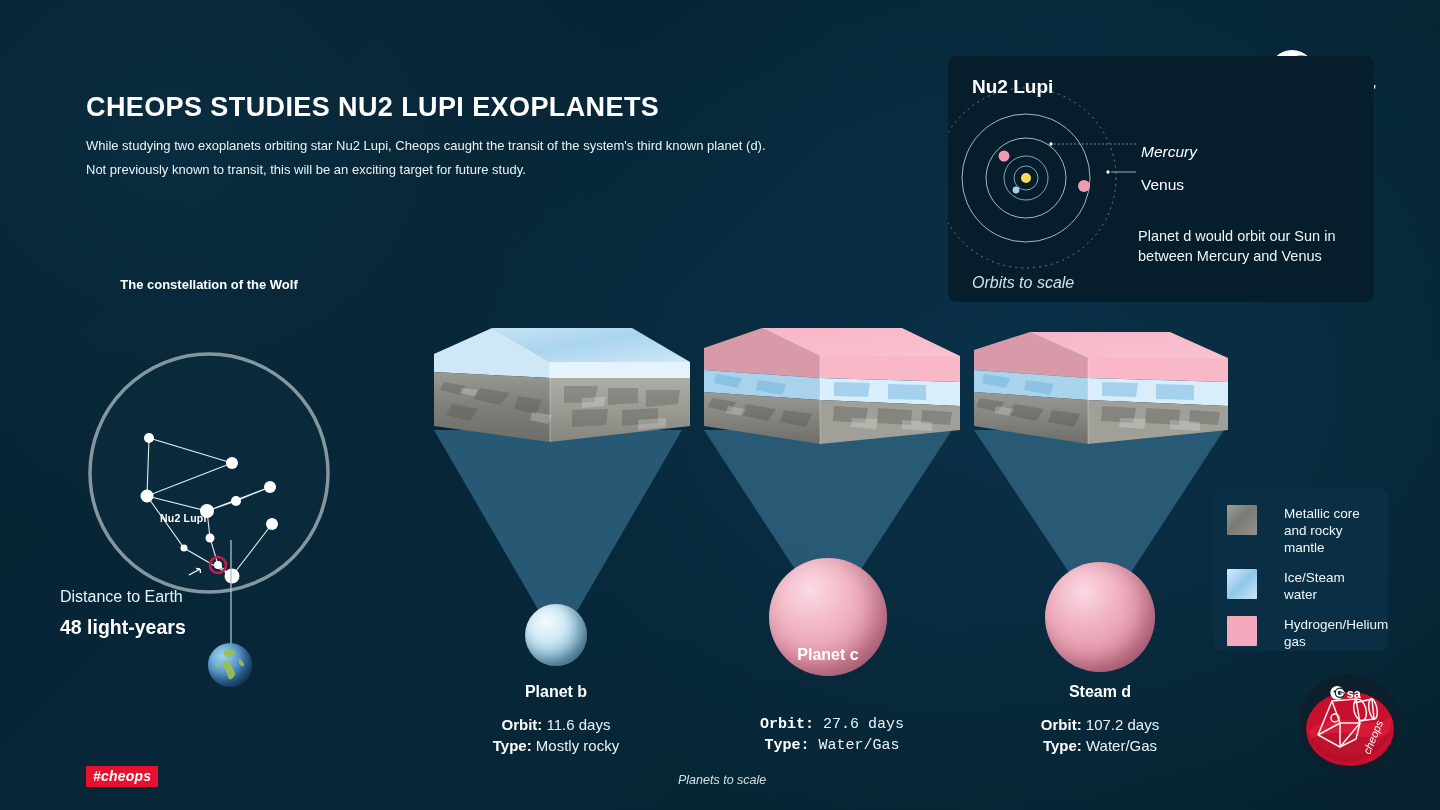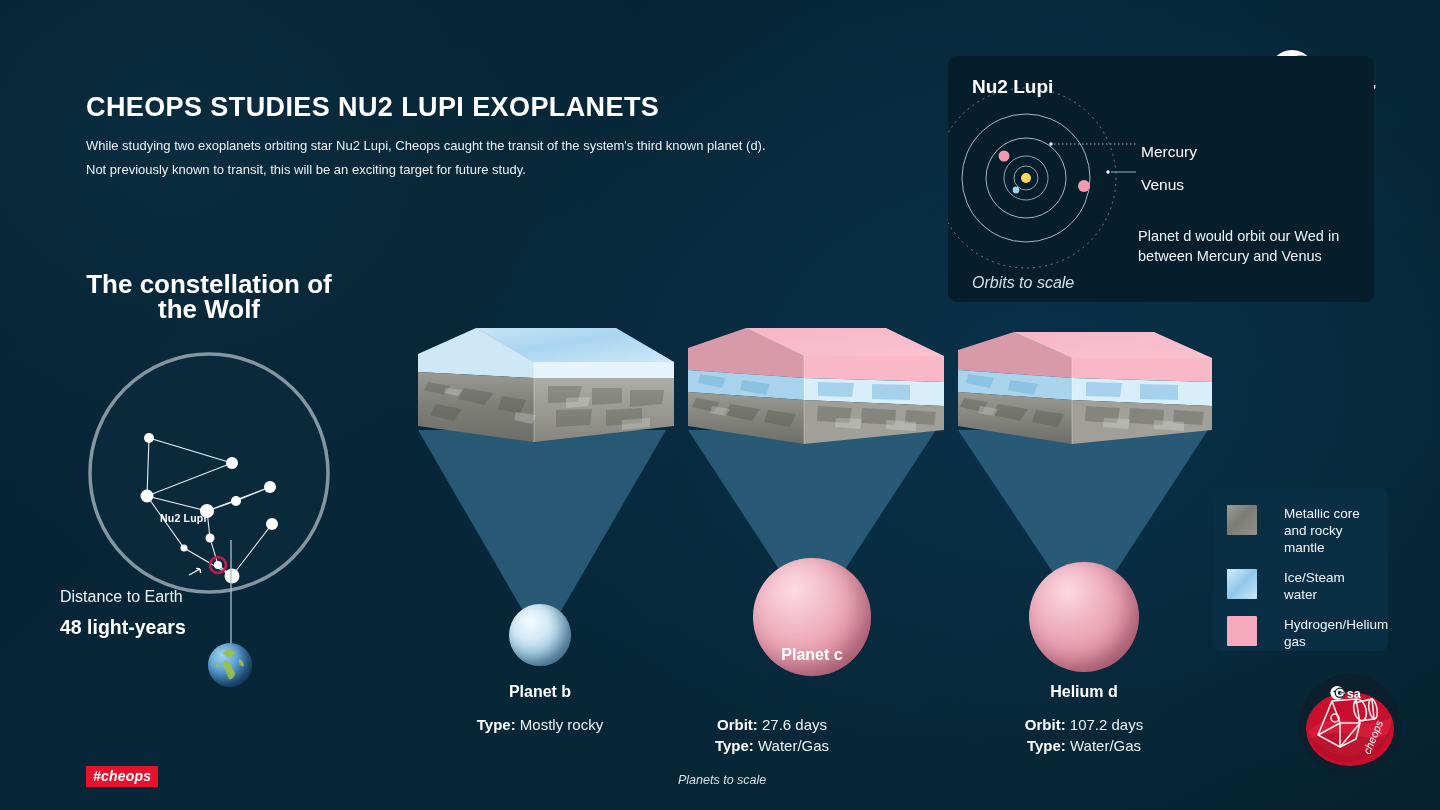--- a/index.html
+++ b/index.html
@@ -11,20 +11,21 @@
     position:relative;
   }
   #stage {
     position:absolute; inset:0;
     width:1440px; height:810px;
     background:
       radial-gradient(ellipse 900px 700px at 72% 48%, #0a3149 0%, rgba(10,49,73,0) 68%),
       radial-gradient(ellipse 700px 600px at 12% 18%, #0a2c3f 0%, rgba(10,44,63,0) 70%),
       linear-gradient(135deg,#06202f 0%, #072739 45%, #06222f 100%);
     overflow:hidden;
+    padding-left:16px;
   }
 
   
   .headline {
     position:absolute; left:86px; top:92px;
     font-size:27px; font-weight:bold; letter-spacing:0.4px;
     color:#ffffff; text-transform:uppercase;
   }
   .subhead {
     position:absolute; left:86px; top:134px; width:700px;
@@ -42,27 +43,27 @@
   .inset-title { position:absolute; left:24px; top:20px; font-size:19px; font-weight:bold; color:#fff; }
   .inset-note {
     position:absolute; left:190px; top:170px; width:230px;
     font-size:14.5px; line-height:20px; color:#eef5f8;
   }
   .inset-scale {
     position:absolute; left:24px; top:218px;
     font-size:16px; font-style:italic; color:#cfe0e8;
   }
   .orbit-svg { position:absolute; left:0; top:0; width:426px; height:246px; }
-  .lbl-mercury { position:absolute; left:193px; top:87px; font-size:15.5px; color:#fff; }
+  .lbl-mercury { position:absolute; left:193px; top:87px; font-size:15.5px; color:#fff;font-style:italic; }
   .lbl-venus   { position:absolute; left:193px; top:120px; font-size:15.5px; color:#fff; }
 
   
   .const-title {
     position:absolute; left:85px; top:272px; width:248px; text-align:center;
-    font-size:26px; font-weight:bold; line-height:25px; color:#ffffff;
+    font-size:13px; font-weight:bold; line-height:25px; color:#ffffff;
   }
   .const-wrap { position:absolute; left:84px; top:348px; width:250px; height:250px; }
   .const-svg { position:absolute; left:0; top:0; width:250px; height:250px; }
   .nu2-label {
     position:absolute; left:76px; top:164px;
     font-size:10.5px; font-weight:bold; color:#ffffff; letter-spacing:0.2px;
   }
   .dist-label {
     position:absolute; left:60px; top:588px; font-size:16px; color:#eaf3f7;
   }
@@ -159,21 +160,21 @@
 
       <circle cx="103" cy="88" r="1.7" fill="#ffffff"></circle>
       <circle cx="160" cy="116" r="1.7" fill="#ffffff"></circle>
 
       <line x1="106" y1="88" x2="188" y2="88" stroke="#a9c2ce" stroke-width=".9" stroke-dasharray="1.5 2.5"></line>
       <line x1="163" y1="116" x2="188" y2="116" stroke="#a9c2ce" stroke-width=".9"></line>
     </svg>
 
     <div class="lbl-mercury">Mercury</div>
     <div class="lbl-venus">Venus</div>
-    <div class="inset-note">Planet d would orbit our Wed in between Mercury and Venus</div>
+    <div class="inset-note">Planet d would orbit our Sun in between Mercury and Venus</div>
     <div class="inset-scale">Orbits to scale</div>
   </div>
 
   <div class="const-title">The constellation of the Wolf</div>
 
   <div class="const-wrap">
     <svg class="const-svg" viewBox="0 0 250 250">
       <circle cx="125" cy="125" r="119" fill="#0a2a3c" stroke="#8496a0" stroke-width="3.5"></circle>
       <g stroke="#e6eef3" stroke-width="1.1" fill="none">
         <path d="M65,90 L148,115 L65,90 L63,148 L148,115"></path>
@@ -276,20 +277,21 @@
           <line x1="118" y1="36" x2="118" y2="116"></line>
       </g>
     </svg>
 
     <div class="sphere" style="left:509px; top:604px; width:62px; height:62px;
         background:radial-gradient(circle at 34% 28%, #f2fbff 0%, #d3eaf7 30%, #9cc9e2 62%, #5e96b8 88%, #3a6d8c 100%);
         box-shadow:inset -7px -7px 14px rgba(10,40,60,.45);"></div>
 
     <div class="pname" style="left:440px; top:683px; width:200px;">Planet b</div>
     <div class="pstats" style="left:420px; top:714px; width:240px;">
+      <div><b>Orbit:</b> <span>11.6 days</span></div>
       <div><b>Type:</b> <span>Mostly rocky</span></div>
     </div>
   </div>
 
   <div class="pcol">
     <svg class="cone" style="left:688px; top:430px; width:248px; height:150px;" viewBox="0 0 248 150">
       <polygon points="0,0 248,0 150,150 98,150" fill="#2c607c" opacity=".88"></polygon>
     </svg>
 
     <svg class="block" style="left:686px; top:326px; width:260px; height:124px;" viewBox="0 0 260 124">
@@ -341,21 +343,21 @@
         <line x1="60" y1="2" x2="118" y2="30"></line>
           <line x1="118" y1="30" x2="118" y2="118"></line>
       </g>
     </svg>
 
     <div class="sphere" style="left:753px; top:558px; width:118px; height:118px;
         background:radial-gradient(circle at 35% 27%, #fbdbe3 0%, #f2b8c6 32%, #e79bae 62%, #cf7b92 86%, #a9596f 100%);
         box-shadow:inset -11px -11px 22px rgba(80,20,40,.35);"></div>
 
     <div class="pname" style="left:712px; top:646px; width:200px;">Planet c</div>
-    <div class="pstats" style="left:652px; top:714px; width:240px;">
+    <div class="pstats" style="left:696px; top:714px; width:240px;font-family:Liberation Mono, monospace;">
       <div><b>Orbit:</b> <span>27.6 days</span></div>
       <div><b>Type:</b> <span>Water/Gas</span></div>
     </div>
   </div>
 
   <div class="pcol">
     <svg class="cone" style="left:958px; top:430px; width:250px; height:150px;" viewBox="0 0 250 150">
       <polygon points="0,0 250,0 152,150 100,150" fill="#2c607c" opacity=".88"></polygon>
     </svg>
 
@@ -400,21 +402,21 @@
       <g stroke="#ffffff" stroke-width=".7" opacity=".4" fill="none">
         <line x1="58" y1="2" x2="116" y2="28"></line>
           <line x1="116" y1="28" x2="116" y2="114"></line>
       </g>
     </svg>
 
     <div class="sphere" style="left:1029px; top:562px; width:110px; height:110px;
         background:radial-gradient(circle at 35% 27%, #fbd9e2 0%, #f0b2c1 32%, #e497aa 62%, #cb778e 86%, #a5566c 100%);
         box-shadow:inset -10px -10px 20px rgba(80,20,40,.35);"></div>
 
-    <div class="pname" style="left:984px; top:683px; width:200px;">Helium d</div>
+    <div class="pname" style="left:984px; top:683px; width:200px;">Steam d</div>
     <div class="pstats" style="left:964px; top:714px; width:240px;">
       <div><b>Orbit:</b> <span>107.2 days</span></div>
       <div><b>Type:</b> <span>Water/Gas</span></div>
     </div>
   </div>
 
   <div class="legend">
     <div class="legrow">
       <div class="swatch" style="background:linear-gradient(135deg,#9e9e97,#7b7b75 45%,#93938c);"></div>
       <div class="legtxt">Metallic core and rocky mantle</div>

